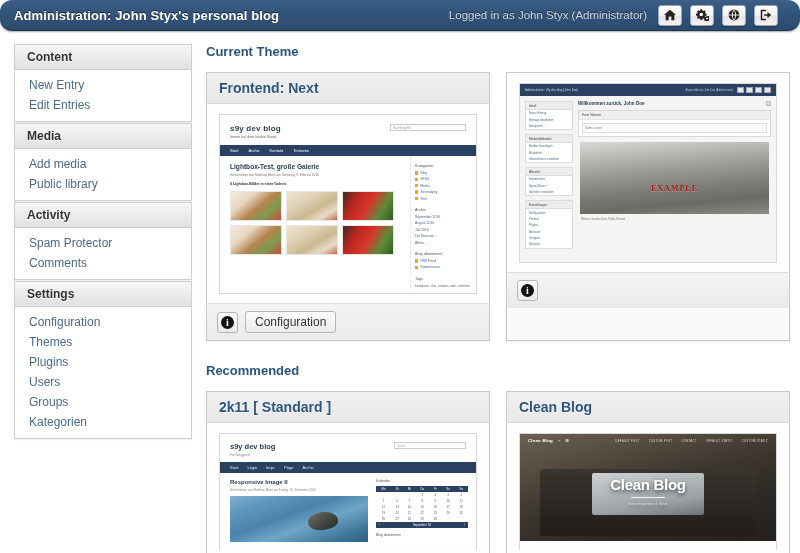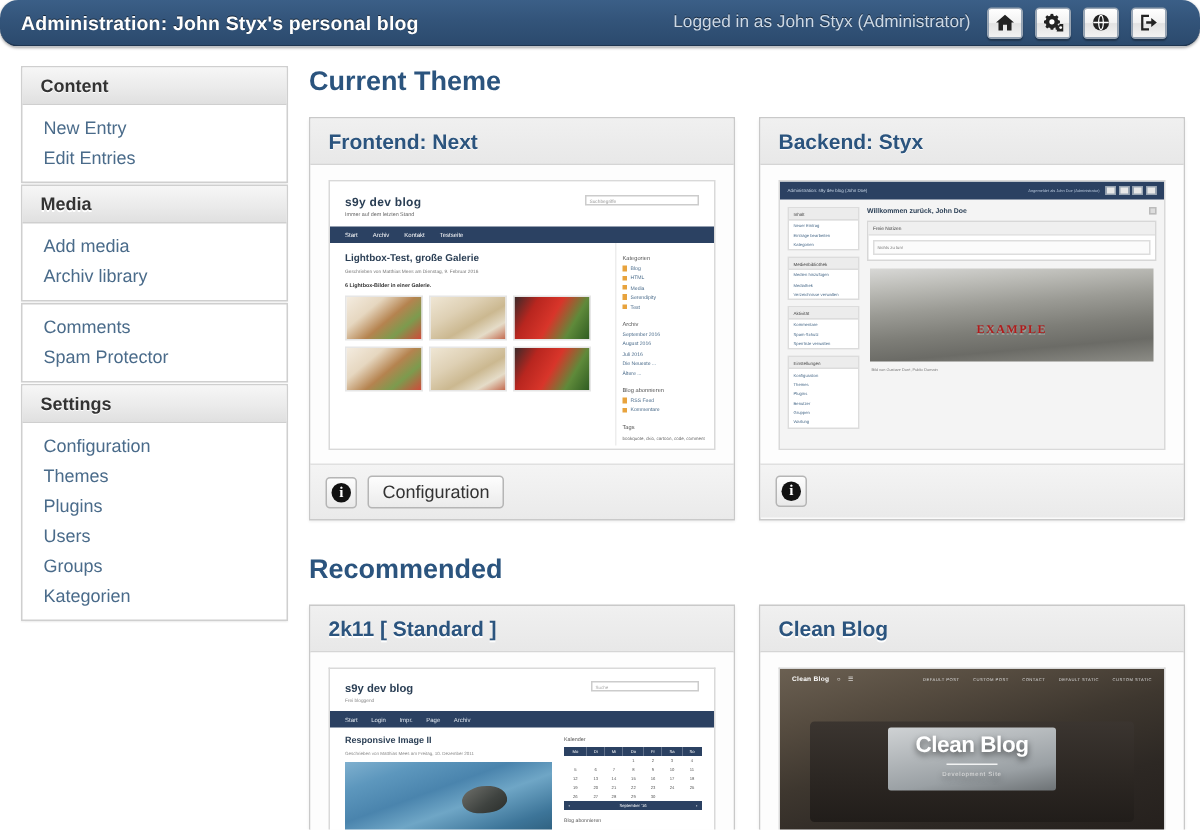--- a/index.html
+++ b/index.html
@@ -60,21 +60,21 @@
     padding:5px 0 5px 12px; text-shadow:0 1px 0 #fff;
   }
   .menu-list{ list-style:none; margin:0; padding:5px 0 6px 0; }
   .menu-list li{
     padding:3px 0 3px 14px;
     font-size:12px; color:#4a6b8a; cursor:pointer;
   }
 
   
   h2.section{
-    font-size:18px; color:#2b547e; margin:0 0 13px 0; font-weight:bold;
+    font-size:13px; color:#2b547e; margin:0 0 13px 0; font-weight:bold;
   }
   .cards{ display:flex; gap:16px; }
   .card{
     flex:1; min-width:0; border:1px solid #c9c9c9; background:#fafafa;
     box-shadow:0 1px 2px rgba(0,0,0,.08);
   }
   .card-head{
     background:linear-gradient(to bottom,#f0f0f0 0%,#e8e8e8 100%);
     border-bottom:1px solid #d5d5d5;
     padding:7px 0 7px 12px;
@@ -148,21 +148,21 @@
   .be-grp .h{ background:#ececec; font-size:3px; color:#444; padding:1.5px 3px; border-bottom:1px solid #dcdcdc;}
   .be-grp .i{ font-size:2.8px; color:#4a6b8a; padding:1.2px 3px; }
   .be-content{ flex:1; }
   .be-h{ font-size:4.6px; font-weight:bold; color:#2b3f55; margin-bottom:4px; display:flex; justify-content:space-between;}
   .be-h i{ width:5px;height:5px;background:#ddd;border:1px solid #bbb;display:block;}
   .be-panel{ border:1px solid #d7d7d7; background:#fff; margin-bottom:5px; }
   .be-panel .ph{ background:#efefef; font-size:3.2px; color:#444; padding:2px 3px; border-bottom:1px solid #e2e2e2;}
   .be-panel .pb{ padding:3px; }
   .be-panel .pb .fld{ border:1px solid #ddd; background:#fbfbfb; font-size:2.8px; color:#777; padding:2px;}
   .be-art{
-    height:62px; margin:0 2px;
+    height:72px; margin:0 2px;
     background:linear-gradient(175deg,#d8d8d6 0%,#bdbdb8 18%,#9b9b95 40%,#7e7e78 62%,#6b6b66 80%,#8c8c86 100%);
     position:relative; overflow:hidden;
   }
   .be-art .ex{
     position:absolute; left:0; right:0; top:58%;
     text-align:center; color:#b01c1c; font-weight:bold; font-size:8px;
     letter-spacing:1px; font-family:"Liberation Serif", serif;
     text-shadow:0 1px 0 rgba(255,255,255,.25);
   }
   .be-cap{ font-size:2.6px; color:#777; padding:4px 3px 0 3px;}
@@ -279,28 +279,29 @@
       <ul class="menu-list">
         <li>New Entry</li>
         <li>Edit Entries</li>
       </ul>
     </div>
 
     <div class="menu-block">
       <div class="menu-head">Media</div>
       <ul class="menu-list">
         <li>Add media</li>
-        <li>Archiv library</li>
+        <li>Public library</li>
       </ul>
     </div>
 
     <div class="menu-block">
+      <div class="menu-head">Activity</div>
       <ul class="menu-list">
+        <li>Spam Protector</li>
         <li>Comments</li>
-        <li>Spam Protector</li>
       </ul>
     </div>
 
     <div class="menu-block">
       <div class="menu-head">Settings</div>
       <ul class="menu-list">
         <li>Configuration</li>
         <li>Themes</li>
         <li>Plugins</li>
         <li>Users</li>
@@ -397,21 +398,20 @@
         </div>
         <div class="card-foot">
           <div class="infobtn">
             <span class="dot">i</span>
           </div>
           <div class="txtbtn">Configuration</div>
         </div>
       </div>
 
       <div class="card">
-        <div class="card-head">Backend: Styx</div>
         <div class="card-body">
           <div class="thumb">
             <div class="be">
               <div class="be-top">
                 <div class="l">Administration: s9y dev blog (John Doe)</div>
                 <div class="r">
                   <span>Angemeldet als John Doe (Administrator)</span>
                   <i></i>
                   <i></i>
                   <i></i>

